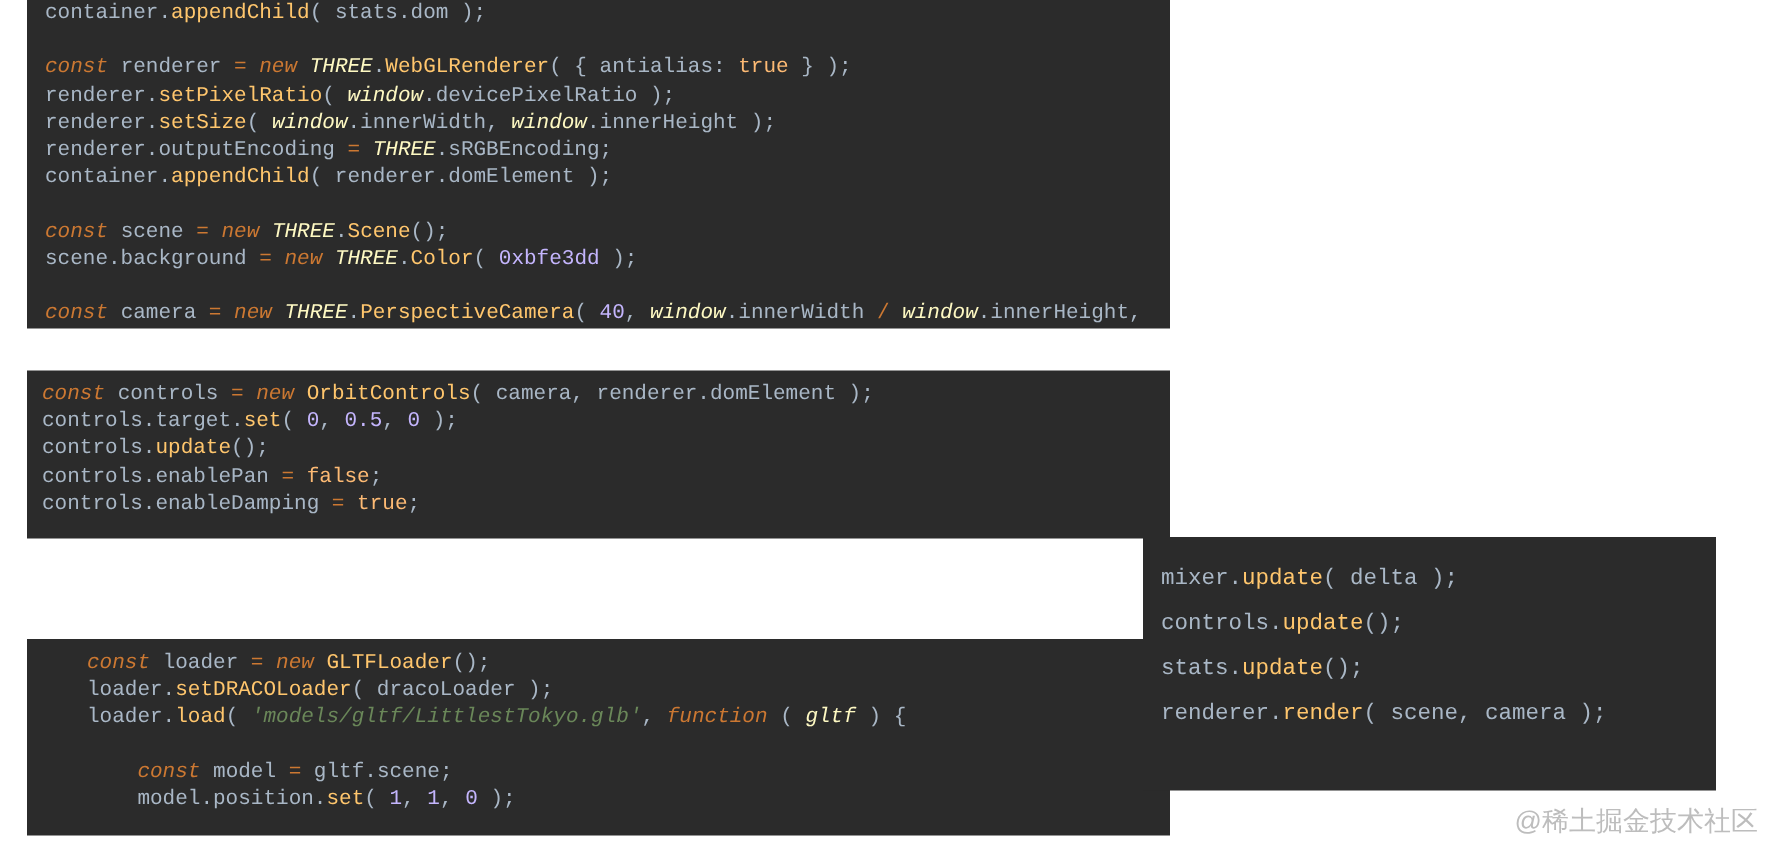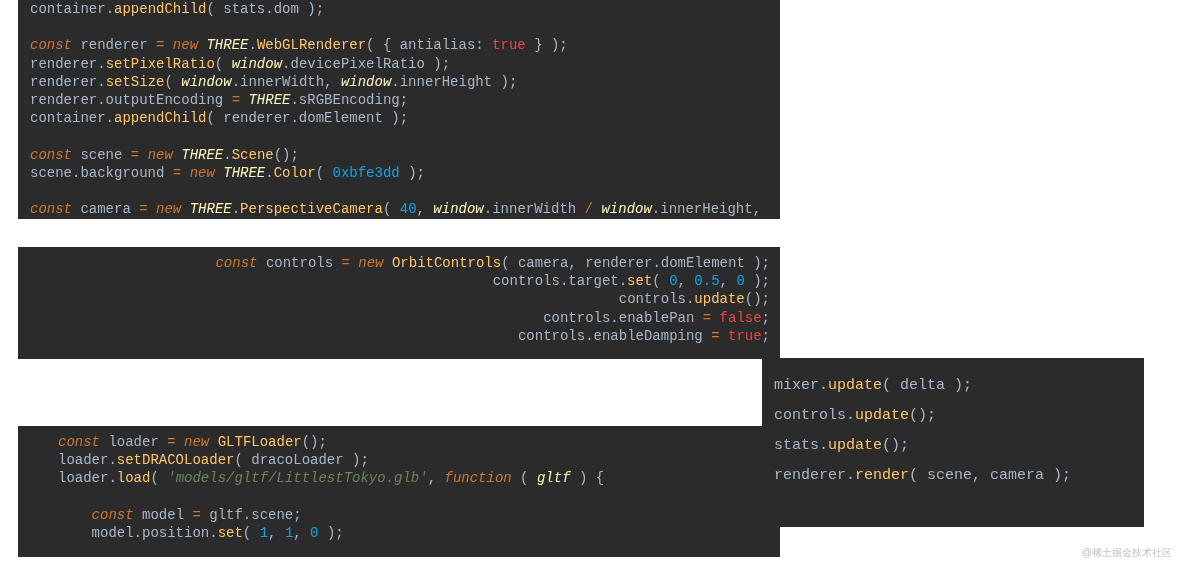--- a/index.html
+++ b/index.html
@@ -16,39 +16,39 @@
   }
   .code-block {
     background: #2b2b2b;
     color: #a9b7c6;
     padding: 3px 10px;
     white-space: pre;
     overflow: hidden;
     box-sizing: border-box;
   }
   .block1 { position: absolute; left: 18px; top: 0; width: 762px; height: 219px; padding-left: 12px; padding-top: 0; }
-  .block2 { position: absolute; left: 18px; top: 247px; width: 762px; height: 112px; padding-top: 7px; text-align: right; }
+  .block2 { position: absolute; left: 18px; top: 247px; width: 762px; height: 112px; padding-top: 7px; }
   .block3 { position: absolute; left: 18px; top: 398px; width: 762px; height: 131px; padding-left: 40px; padding-top: 7px; margin-top: 28px; }
   .block4 { position: absolute; left: 762px; top: 358px; width: 382px; height: 169px; padding-left: 12px; padding-top: 13px; font-size: 15px; line-height: 2.0; }
 
   .kw   { color: #cc7832; font-style: italic; }
-  .num  { color: #0ea5e9; }
+  .num  { color: #c4b5fd; }
   .str  { color: #6a8759; font-style: italic; }
-  .bool { color: #ef4444; font-family: Liberation Mono, monospace; }
+  .bool { color: #fdba74; font-family: Liberation Mono, monospace; }
   .cls  { color: #ffc66d; }
   .obj  { color: #fef9c3; font-style: italic; }
   .def  { color: #a9b7c6; }
   .op   { color: #cc7832; }
 
   .watermark {
     position: absolute;
     right: 12px;
     bottom: 8px;
     color: #bdbdbd;
-    font-size: 10px;
+    font-size: 18px;
     font-family: sans-serif;
     text-align: right;
     line-height: 1.3;
   }
 </style>
 </head>
 <body>
 
 <div class="code-block block1"><div><span class="def">container</span><span class="def">.</span><span class="cls">appendChild</span><span class="def">( </span><span class="def">stats</span><span class="def">.</span><span class="def">dom</span><span class="def"> );</span></div><div>&nbsp;</div><div><span class="kw">const</span><span class="def"> renderer </span><span class="op">=</span><span class="def"> </span><span class="kw">new</span><span class="def"> </span><span class="obj">THREE</span><span class="def">.</span><span class="cls">WebGLRenderer</span><span class="def">( { antialias: </span><span class="bool">true</span><span class="def"> } );</span></div><div><span class="def">renderer.</span><span class="cls">setPixelRatio</span><span class="def">( </span><span class="obj">window</span><span class="def">.devicePixelRatio );</span></div><div><span class="def">renderer.</span><span class="cls">setSize</span><span class="def">( </span><span class="obj">window</span><span class="def">.innerWidth, </span><span class="obj">window</span><span class="def">.innerHeight );</span></div><div><span class="def">renderer.outputEncoding </span><span class="op">=</span><span class="def"> </span><span class="obj">THREE</span><span class="def">.sRGBEncoding;</span></div><div><span class="def">container.</span><span class="cls">appendChild</span><span class="def">( renderer.domElement );</span></div><div>&nbsp;</div><div><span class="kw">const</span><span class="def"> scene </span><span class="op">=</span><span class="def"> </span><span class="kw">new</span><span class="def"> </span><span class="obj">THREE</span><span class="def">.</span><span class="cls">Scene</span><span class="def">();</span></div><div><span class="def">scene.background </span><span class="op">=</span><span class="def"> </span><span class="kw">new</span><span class="def"> </span><span class="obj">THREE</span><span class="def">.</span><span class="cls">Color</span><span class="def">( </span><span class="num">0xbfe3dd</span><span class="def"> );</span></div><div>&nbsp;</div><div><span class="kw">const</span><span class="def"> camera </span><span class="op">=</span><span class="def"> </span><span class="kw">new</span><span class="def"> </span><span class="obj">THREE</span><span class="def">.</span><span class="cls">PerspectiveCamera</span><span class="def">( </span><span class="num">40</span><span class="def">, </span><span class="obj">window</span><span class="def">.innerWidth </span><span class="op">/</span><span class="def"> </span><span class="obj">window</span><span class="def">.innerHeight, </span></div><div></div></div>
 <div class="code-block block2"><div><span class="kw">const</span><span class="def"> controls </span><span class="op">=</span><span class="def"> </span><span class="kw">new</span><span class="def"> </span><span class="cls">OrbitControls</span><span class="def">( camera, renderer.domElement );</span></div><div><span class="def">controls.target.</span><span class="cls">set</span><span class="def">( </span><span class="num">0</span><span class="def">, </span><span class="num">0.5</span><span class="def">, </span><span class="num">0</span><span class="def"> );</span></div><div><span class="def">controls.</span><span class="cls">update</span><span class="def">();</span></div><div><span class="def">controls.enablePan </span><span class="op">=</span><span class="def"> </span><span class="bool">false</span><span class="def">;</span></div><div><span class="def">controls.enableDamping </span><span class="op">=</span><span class="def"> </span><span class="bool">true</span><span class="def">;</span></div></div>

